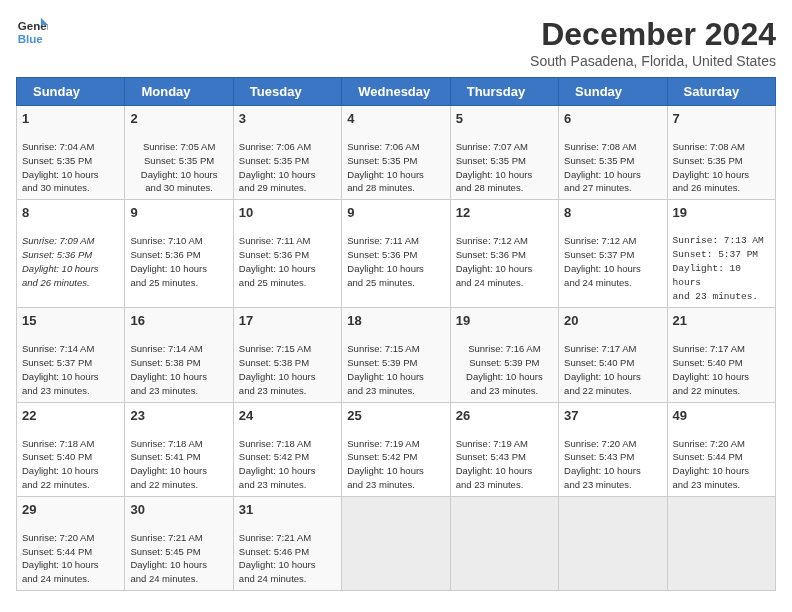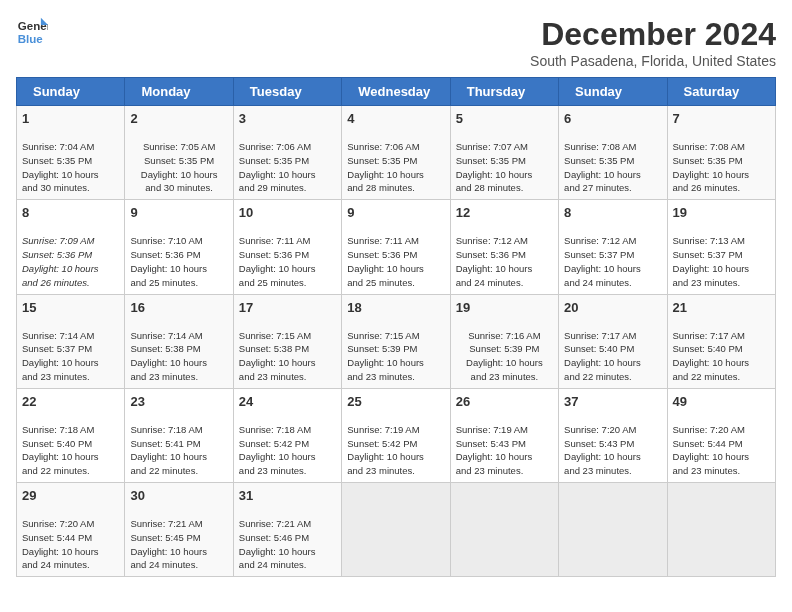--- a/index.html
+++ b/index.html
@@ -199,21 +199,21 @@
         </td>
         <td>
           <span class="day-num">8</span>
           <div class="day-info" style="white-space: pre-line;">Sunrise: 7:12 AM
 Sunset: 5:37 PM
 Daylight: 10 hours
 and 24 minutes.</div>
         </td>
         <td>
           <span class="day-num">19</span>
-          <div class="day-info" style="white-space: pre-line;">Sunrise: 7:13 AM
+          <div class="day-info" style="white-space: pre-line; font-family: Liberation Mono, monospace;">Sunrise: 7:13 AM
 Sunset: 5:37 PM
 Daylight: 10 hours
 and 23 minutes.</div>
         </td>
       </tr>
       <tr>
         <td>
           <span class="day-num">15</span>
           <div class="day-info" style="white-space: pre-line;">Sunrise: 7:14 AM
 Sunset: 5:37 PM

